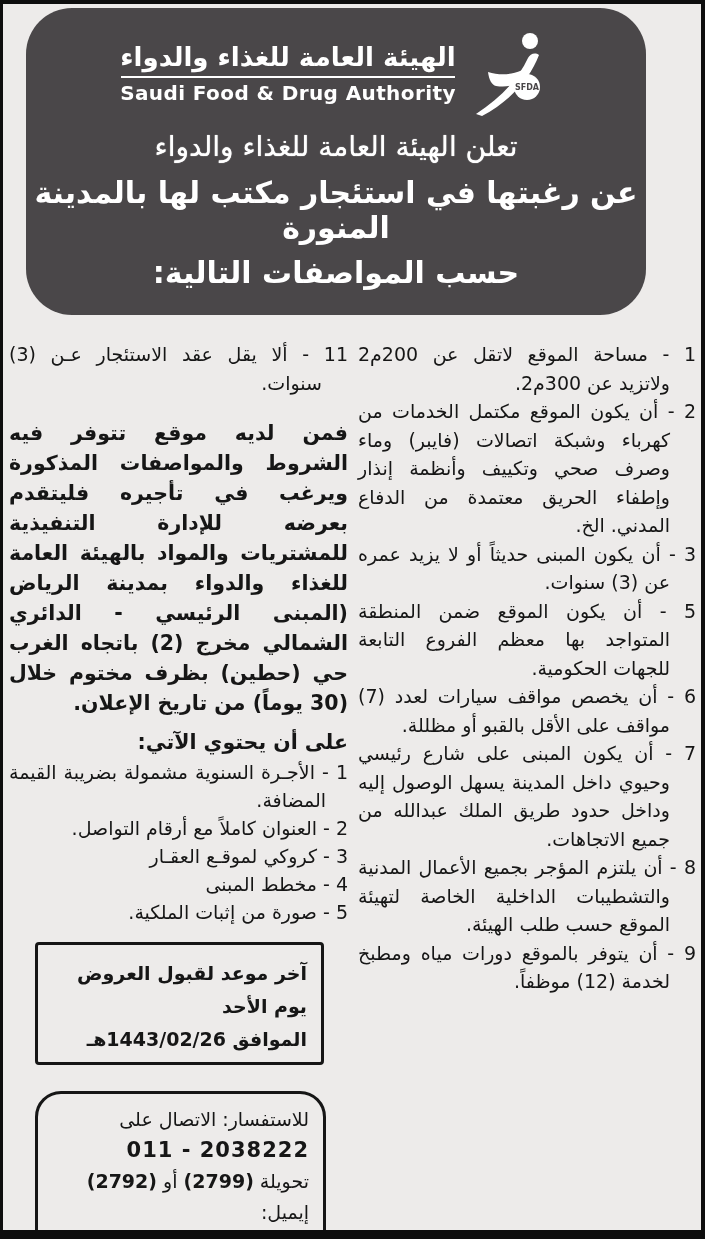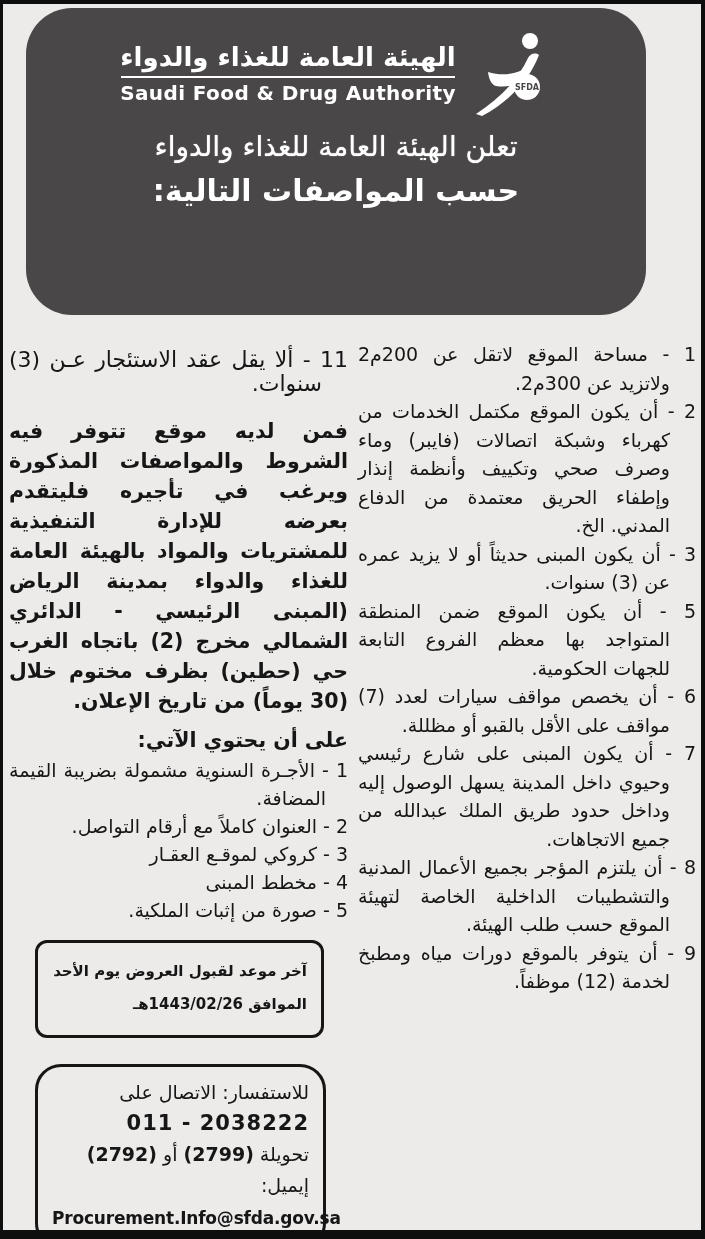--- a/index.html
+++ b/index.html
@@ -34,34 +34,34 @@
   
   .columns { direction:rtl; display:flex; gap:10px; padding:25px 5px 0 6px; }
   .col-right { width:338px; flex:0 0 auto; }
   .col-left  { flex:1; min-width:0; }
   .spec-item, .req-item {
     font-size:19px; line-height:28.5px;
     text-align:justify;
     padding-right:26px; text-indent:-26px;
   }
   .req-item { line-height:28px; padding-right:22px; text-indent:-22px; }
-  .item11 { font-size:22px; line-height:24px; text-align:justify; padding-right:26px; text-indent:-26px;margin-top:8px; }
+  .item11 { font-size:19px; line-height:29px; text-align:justify; padding-right:26px; text-indent:-26px; }
   .para {
     margin-top:20px;
     font-size:20.5px; font-weight:bold; line-height:30px;
     text-align:justify;
   }
   .contents-heading { margin-top:8px; font-size:20.5px; font-weight:bold; line-height:32px; }
   
   .deadline-box {
     box-sizing:border-box;
     margin:16px 24px 0 26px;
-    border:3px solid #161616; border-radius:12px;
-    padding:12px 14px 14px;
-    font-size:15px; font-weight:bold; line-height:33px;
+    border:3px solid #161616; border-radius:4px;
+    padding:12px 14px 6px;
+    font-size:19px; font-weight:bold; line-height:33px;
     text-align:right;
   }
   .contact-box {
     box-sizing:border-box;
     margin:26px 22px 0 26px;
     border:3px solid #161616; border-radius:26px;
     padding:10px 14px 12px;
     font-size:19px; line-height:31px;
     text-align:right;
   }
@@ -84,20 +84,21 @@
       </div>
       <svg class="logo-mark" viewBox="0 0 80 86" xmlns="http://www.w3.org/2000/svg">
         <circle cx="58" cy="11" r="8" fill="#ffffff"></circle>
         <path d="M4 84 C28 68 46 50 56 28 C58 24 63 22 67 25 C58 49 38 71 10 86 Z" fill="#ffffff"></path>
         <path d="M16 42 C32 47 48 44 62 33 C57 50 42 59 24 56 C20 55 17 50 16 42 Z" fill="#ffffff"></path>
         <circle cx="55" cy="57" r="13" fill="#ffffff"></circle>
         <text x="55" y="60" font-size="8" font-weight="bold" fill="#4a4749" text-anchor="middle" font-family="DejaVu Sans, sans-serif">SFDA</text>
       </svg>
     </div>
     <div class="h1" dir="rtl">تعلن الهيئة العامة للغذاء والدواء</div>
+    <div class="h2" dir="rtl">عن رغبتها في استئجار مكتب لها بالمدينة المنورة</div>
     <div class="h3" dir="rtl">حسب المواصفات التالية:</div>
   </div>
 
   <div class="columns">
 
     <div class="col-right">
       <div class="spec-item">1 - مساحة الموقع لاتقل عن 200م2 ولاتزيد عن 300م2.</div>
       <div class="spec-item">2 - أن يكون الموقع مكتمل الخدمات من كهرباء وشبكة اتصالات (فايبر) وماء وصرف صحي وتكييف وأنظمة إنذار وإطفاء الحريق معتمدة من الدفاع المدني. الخ.</div>
       <div class="spec-item">3 - أن يكون المبنى حديثاً أو لا يزيد عمره عن (3) سنوات.</div>
       <div class="spec-item">5 - أن يكون الموقع ضمن المنطقة المتواجد بها معظم الفروع التابعة للجهات الحكومية.</div>

